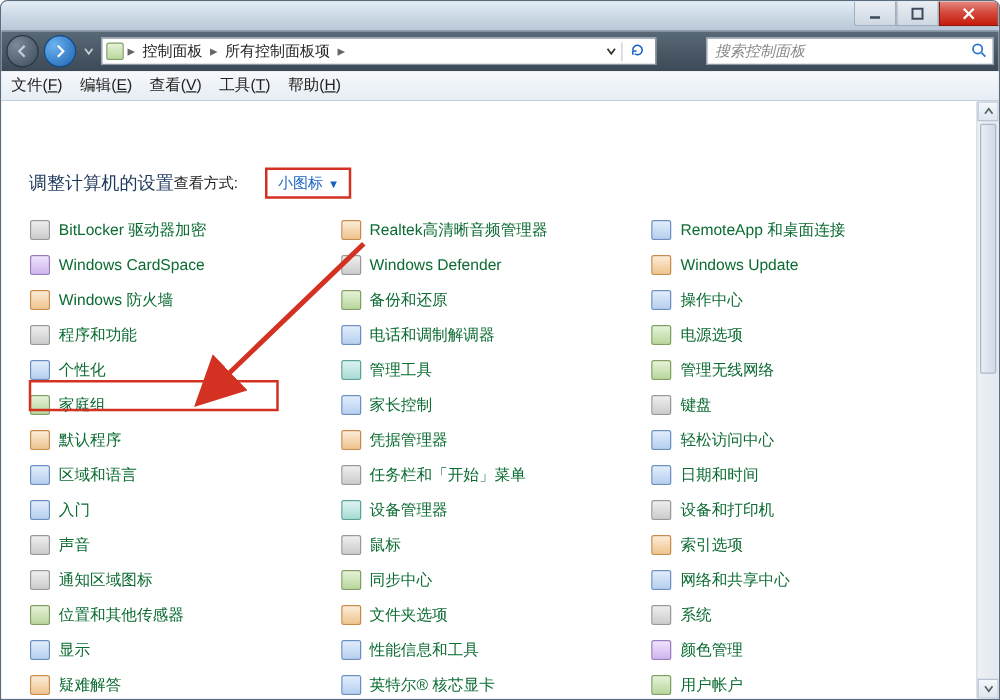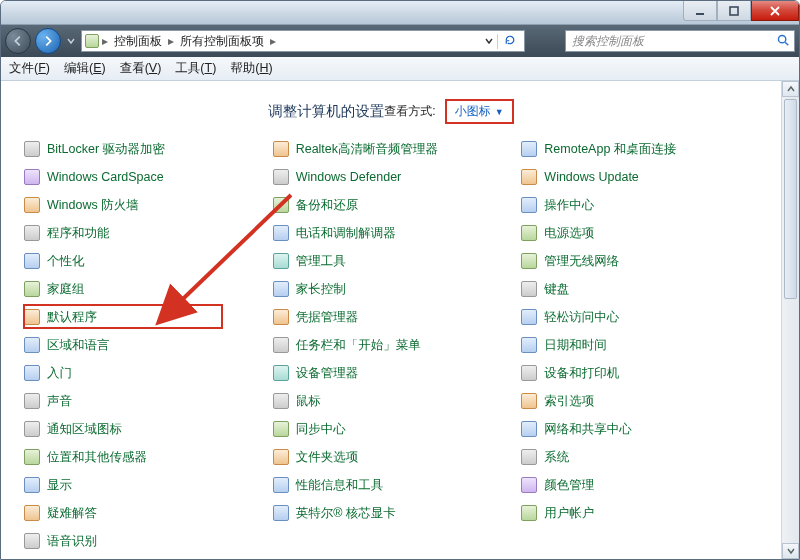--- a/index.html
+++ b/index.html
@@ -133,25 +133,26 @@
   }
   .scroll-up { top:0; }
   .scroll-down { bottom:0; }
   .scroll-thumb {
     position:absolute; left:2px; width:13px; top:18px; height:200px;
     background:linear-gradient(to right,#e8eef5,#cfdae7);
     border:1px solid #aab8c8; border-radius:2px;
   }
 
   .header-row {
-    display:flex; align-items:center; justify-content:center;
+    display:flex; align-items:center; justify-content:flex-start;
     margin-bottom:14px;
+    margin-top:35px;
   }
   .page-title { color:var(--win-title-blue); font-size:14.5px; }
-  .viewby { display:flex; align-items:center; gap:9px; color:#222; font-size:12px; }
+  .viewby { display:flex; align-items:center; gap:22px; color:#222; font-size:12px; }
   .viewby-box {
     border:2px solid #d33222; padding:2px 8px;
     color:#1560c0; display:flex; align-items:center; gap:4px;
   }
   .viewby-box .tri { color:#1560c0; font-size:9px; }
 
   .grid {
     display:grid;
     grid-template-columns: repeat(3, 1fr);
     column-gap:10px; row-gap:6px;

